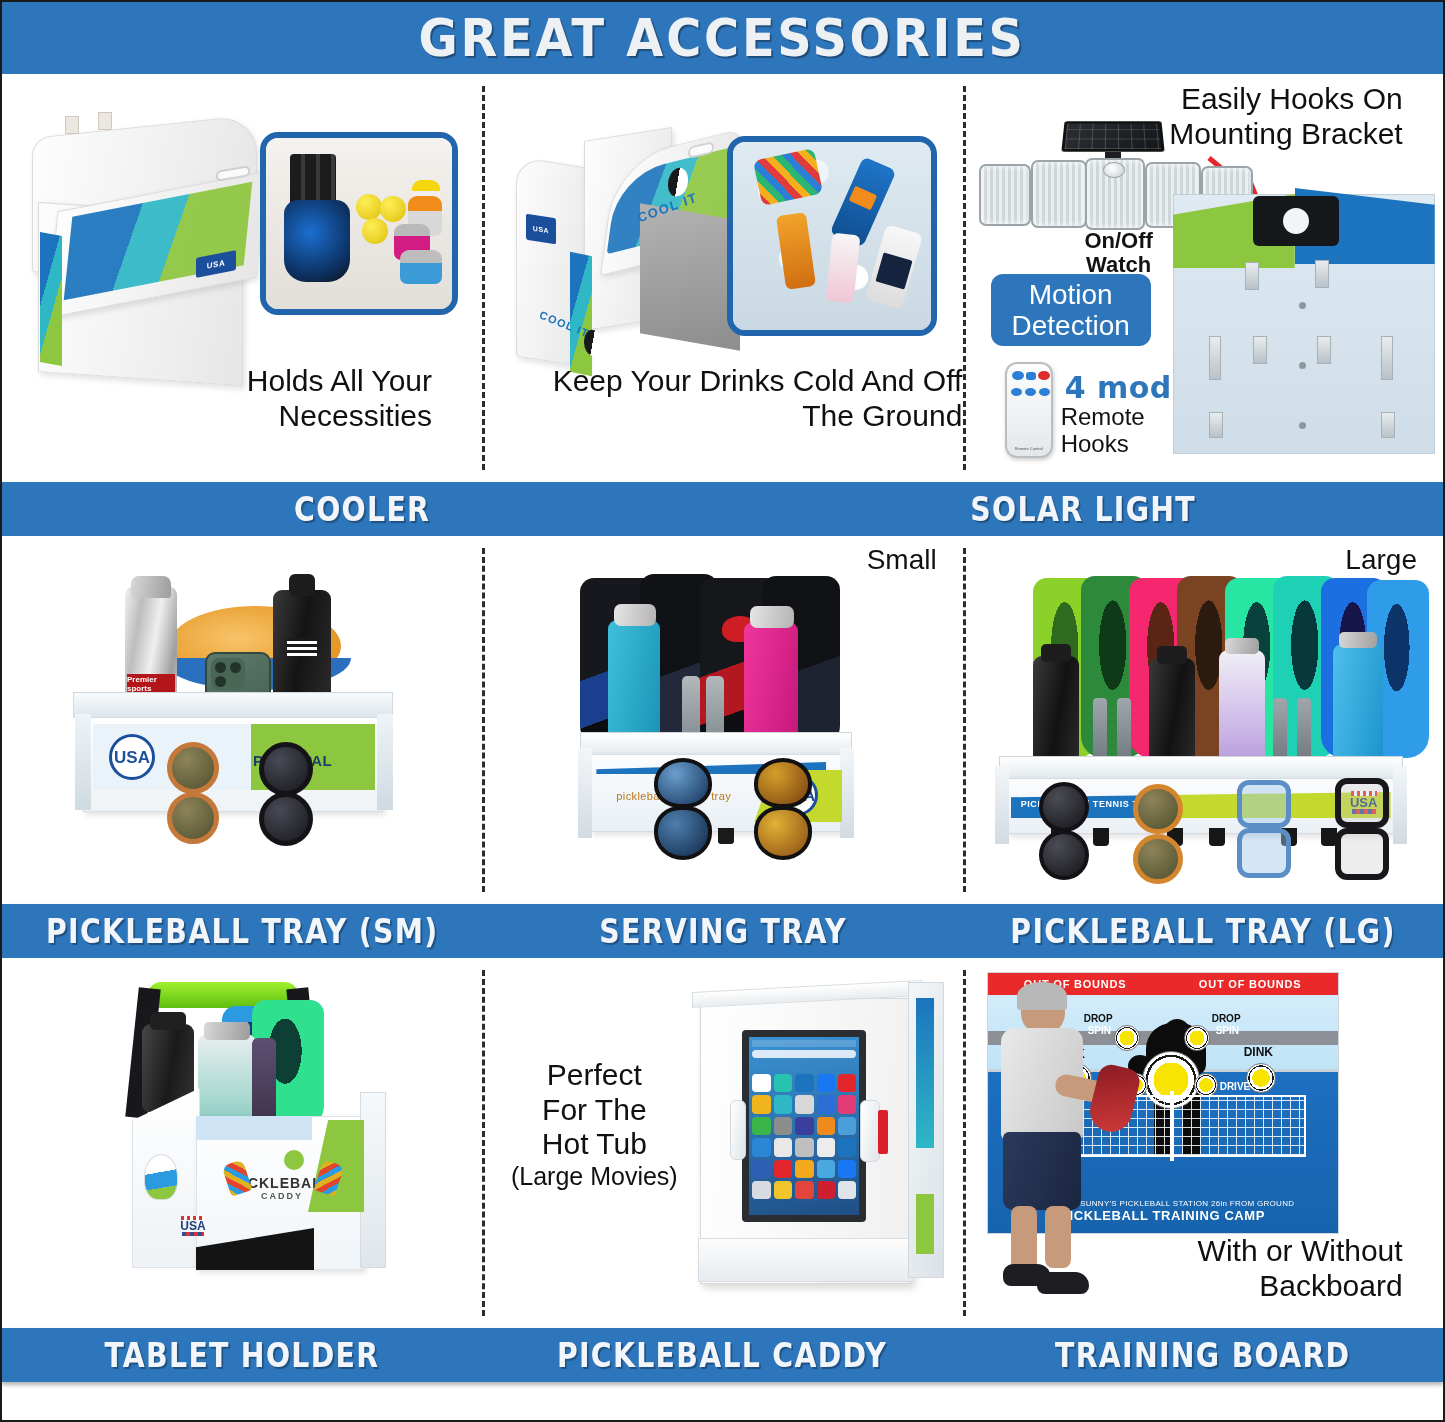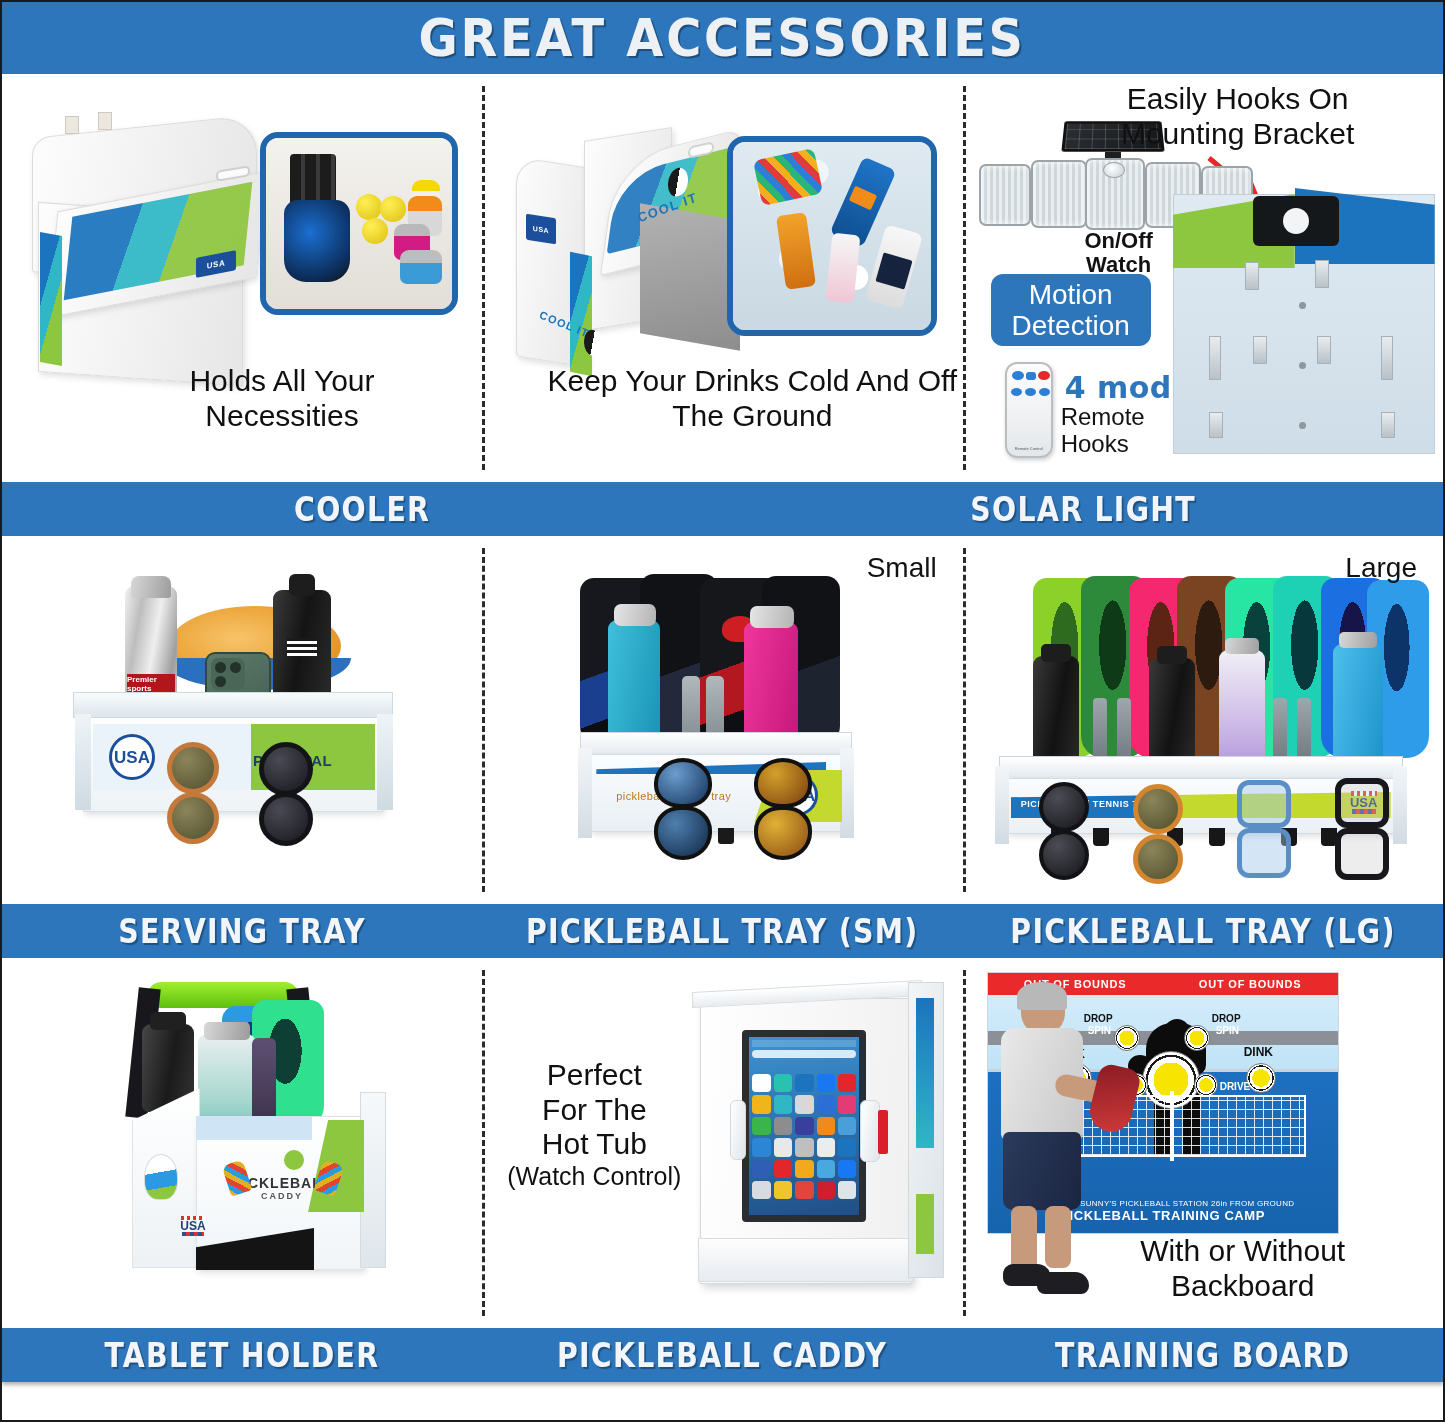--- a/index.html
+++ b/index.html
@@ -82,28 +82,28 @@
   .r1 { height: 408px; }
   .r2 { height: 368px; }
   .r3 { height: 370px; }
 
   
   .caption {
     position: absolute;
     font-size: 30px;
     line-height: 1.15;
     color: #101010;
-    text-align: center;
+    text-align: right;
     font-family: "Liberation Sans", sans-serif;
     z-index: 6;
   }
   .cap-sm { font-size: 25px; }
   .corner-tag {
     position: absolute;
-    top: 16px; right: 26px;
+    top: 8px; right: 26px;
     font-size: 28px;
     color: #111;
     z-index: 7;
   }
 
   
   .photo { position: absolute; }
   .inset {
     position: absolute;
     border: 6px solid #2165ad;
@@ -571,24 +571,24 @@
         <div class="glasses" style="left:352px;top:208px;width:64px;height:110px;">
           <div style="position:absolute;left:2px;top:0;width:54px;height:50px;border-radius:12px;background:rgba(200,200,200,0.32);border:6px solid #18181c;"></div>
           <div style="position:absolute;left:2px;top:50px;width:54px;height:52px;border-radius:12px;background:rgba(200,200,200,0.32);border:6px solid #18181c;"></div>
         </div>
       </div>
     </div>
   </div>
 
   <div class="banner banner-row">
     <div class="cell">
+        <span class="lbl">PICKLEBALL TRAY (SM)</span>
+      </div>
+    <div class="cell">
         <span class="lbl">SERVING TRAY</span>
-      </div>
-    <div class="cell">
-        <span class="lbl">PICKLEBALL TRAY (SM)</span>
       </div>
     <div class="cell">
         <span class="lbl">PICKLEBALL TRAY (LG)</span>
       </div>
   </div>
 
   <div class="row r3">
 
     <div class="cellwrap">
       <div class="photo" style="left:78px;top:14px;width:330px;height:340px;">
@@ -626,21 +626,21 @@
           <div style="width:22px;height:4px;background:repeating-linear-gradient(90deg,#2b4f9a 0 4px,#e03030 4px 8px);"></div>
         </div>
       </div>
     </div>
 
     <div class="cellwrap">
       <div class="caption" style="left:12px;top:100px;width:200px;text-align:center;">
         <div>Perfect</div>
         <div>For The</div>
         <div>Hot Tub</div>
-        <div class="cap-sm">(Watch Control)</div>
+        <div class="cap-sm">(Large Movies)</div>
       </div>
 
       <div class="photo" style="left:208px;top:10px;width:270px;height:350px;">
         <div class="tablet-frame" style="left:10px;top:30px;width:212px;height:286px;"></div>
         <div style="position:absolute;left:2px;top:18px;width:230px;height:16px;background:linear-gradient(180deg,#ffffff,#e8ecef);border:1px solid #d8dde1;transform:skewY(-3deg);"></div>
         <div style="position:absolute;left:8px;top:270px;width:216px;height:44px;background:linear-gradient(180deg,#fdfdfd,#e7ebef);border:1px solid #d8dde1;"></div>
         <div style="position:absolute;left:218px;top:14px;width:36px;height:296px;background:linear-gradient(100deg,#f3f6f8,#dbe2e7);border:1px solid #d2d9de;"></div>
         <div style="position:absolute;left:226px;top:30px;width:18px;height:150px;background:linear-gradient(180deg,#1b74bd,#2fb7c6);"></div>
         <div style="position:absolute;left:226px;top:226px;width:18px;height:60px;background:#8dc63f;"></div>
 

